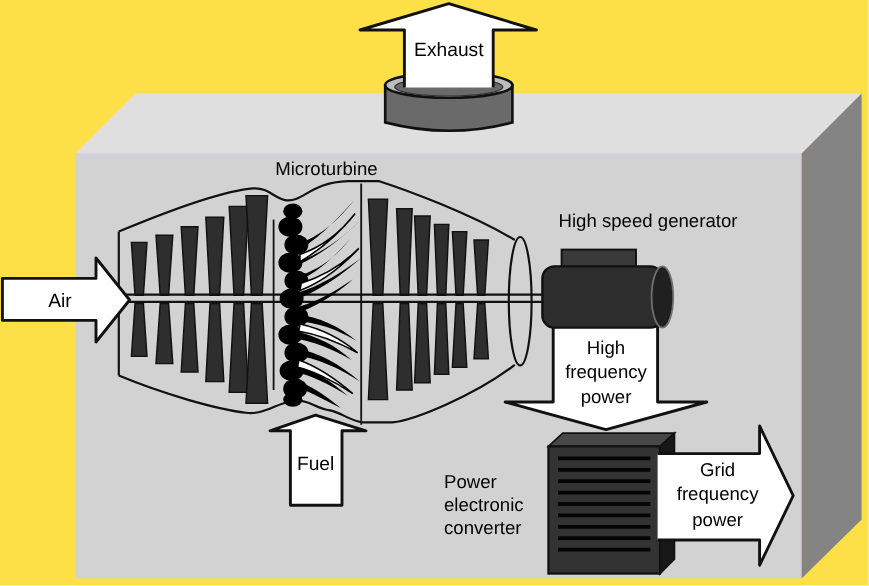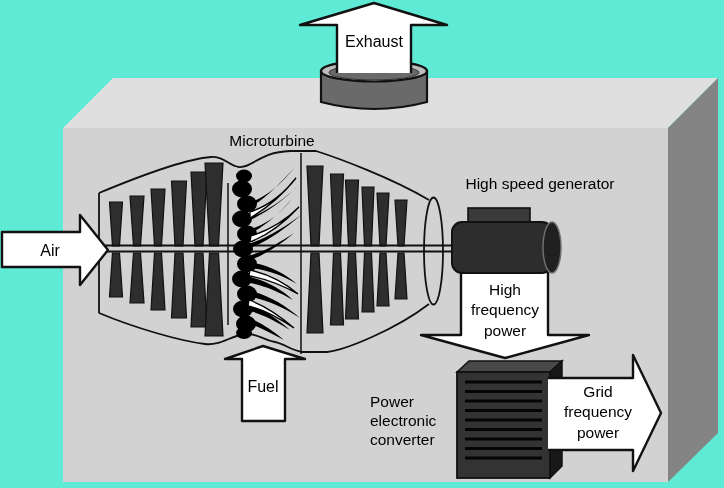--- a/index.html
+++ b/index.html
@@ -1,16 +1,16 @@
 <!DOCTYPE html>
 <html><head>
 <meta charset="utf-8">
 <style>
   html,body{margin:0;padding:0;background:#ffffff;}
-  .stage{position:relative;width:724px;height:488px;background:#5eead4;overflow:hidden;}
+  .stage{position:relative;width:724px;height:488px;background:#fde047;overflow:hidden;}
   svg{display:block;}
   .lbl{font-family:"Liberation Sans",sans-serif;font-size:16px;font-weight:400;fill:#000000;}
   .lbl-sm{font-family:"Liberation Sans",sans-serif;font-size:15.5px;font-weight:400;fill:#000000;}
   .outline{stroke:#111111;fill:none;}
   .blade{fill:#2e2e2e;stroke:#111111;stroke-width:1.2;}
   .flame{fill:#000000;}
   .flame-w{fill:#ffffff;stroke:#000000;stroke-width:1.3;}
   .arrow-fill{fill:#ffffff;}
   .arrow-stroke{fill:none;stroke:#111111;stroke-width:2.4;stroke-linejoin:round;}
 </style>

